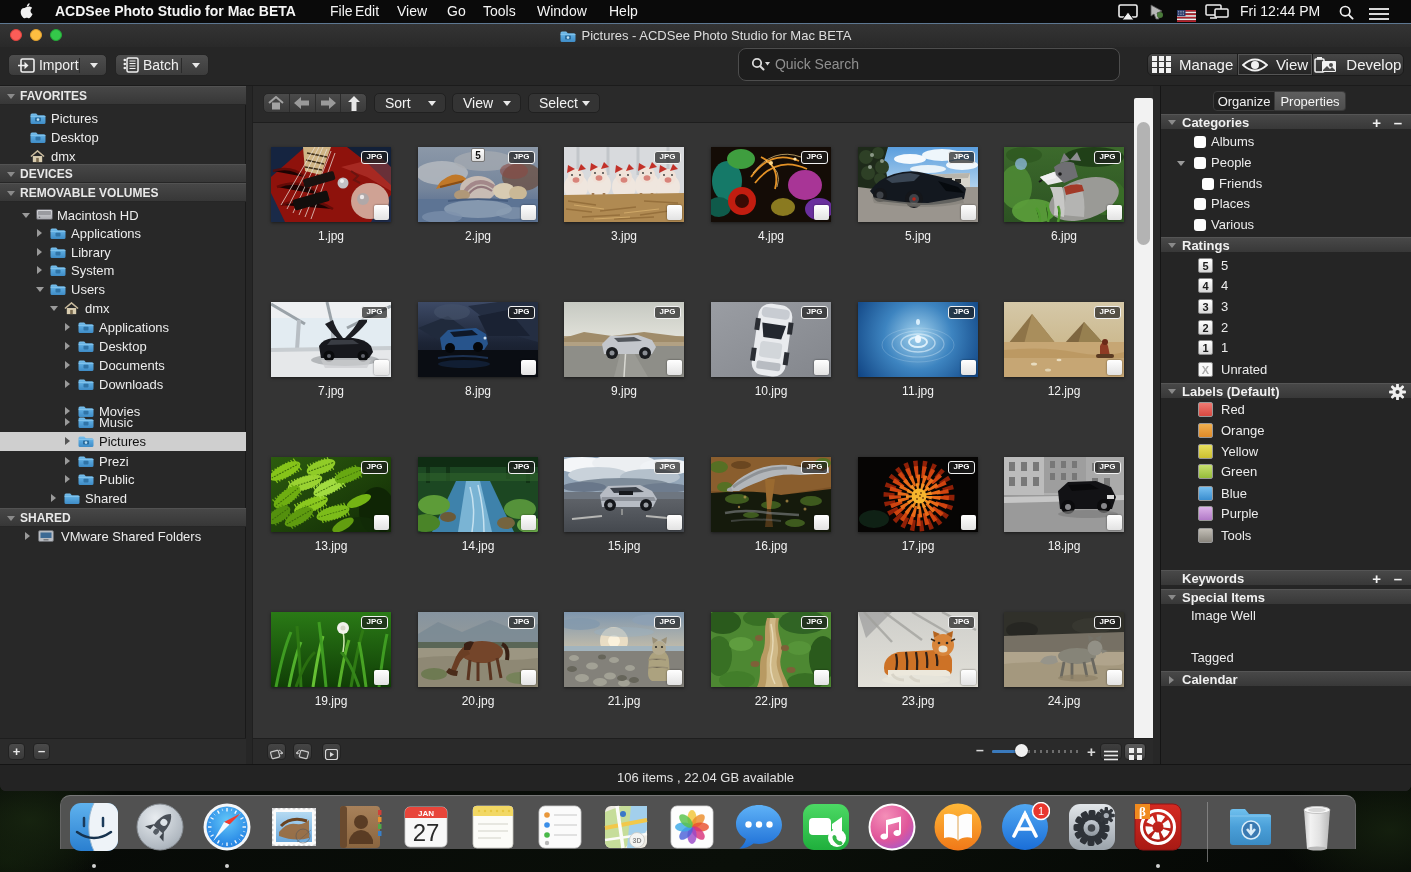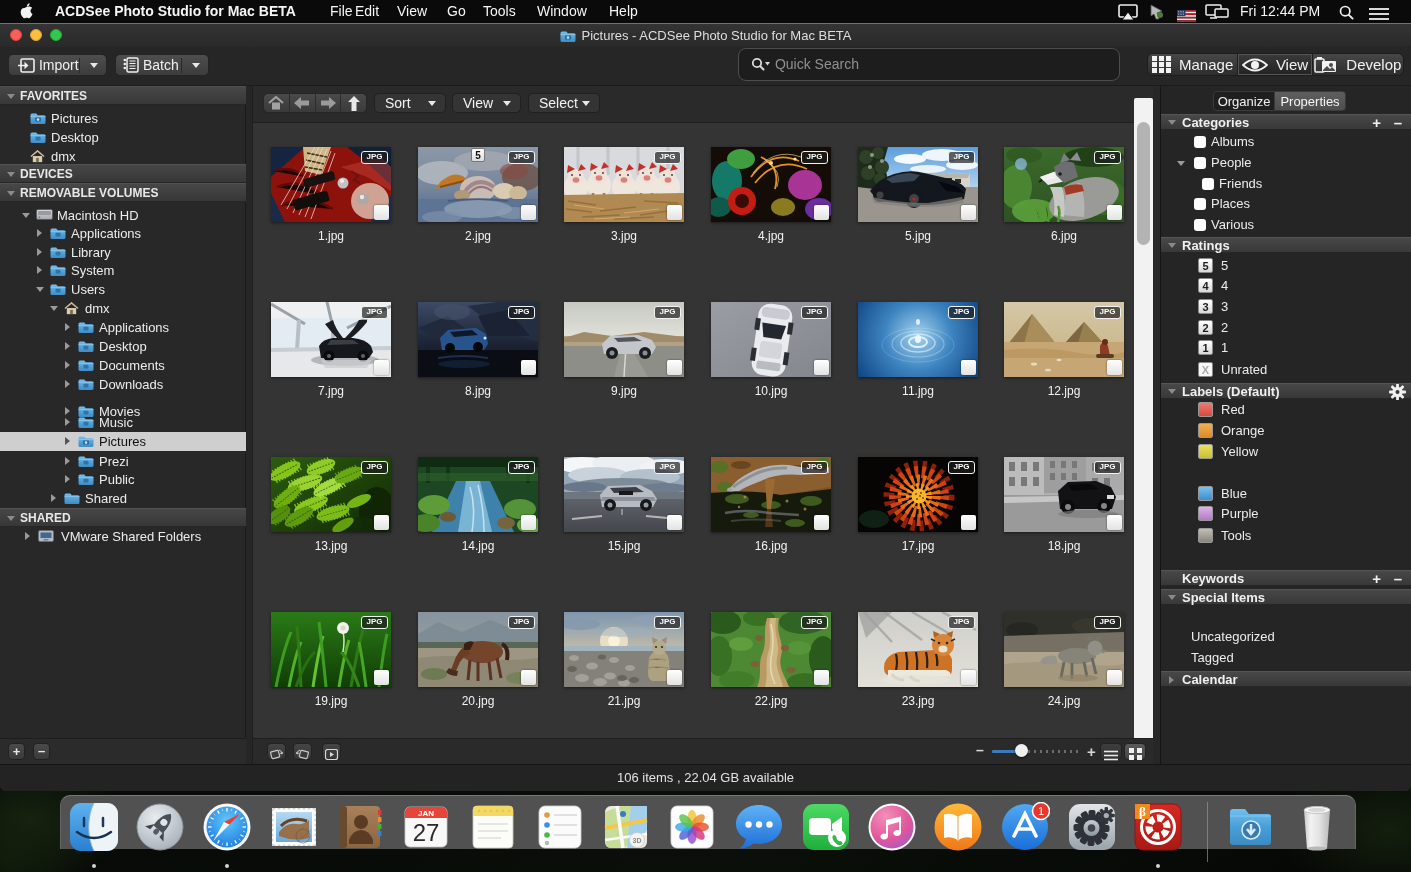--- a/index.html
+++ b/index.html
@@ -1684,20 +1684,24 @@
         <span style="position:absolute;left:60px">Red</span>
       </div>
       <div class="rrow" style="top:335px">
         <span class="swatch" style="left:37px;background:linear-gradient(#f0b050,#e08a28)"></span>
         <span style="position:absolute;left:60px">Orange</span>
       </div>
       <div class="rrow" style="top:356px">
         <span class="swatch" style="left:37px;background:linear-gradient(#e8e060,#ccc030)"></span>
         <span style="position:absolute;left:60px">Yellow</span>
       </div>
+      <div class="rrow" style="top:376px">
+        <span class="swatch" style="left:37px;background:linear-gradient(#c8e070,#96bc3a)"></span>
+        <span style="position:absolute;left:60px">Green</span>
+      </div>
       <div class="rrow" style="top:398px">
         <span class="swatch" style="left:37px;background:linear-gradient(#78c0f0,#3a8ed0)"></span>
         <span style="position:absolute;left:60px">Blue</span>
       </div>
       <div class="rrow" style="top:418px">
         <span class="swatch" style="left:37px;background:linear-gradient(#dcb2e8,#b27ac8)"></span>
         <span style="position:absolute;left:60px">Purple</span>
       </div>
       <div class="rrow" style="top:440px">
         <span class="swatch" style="left:37px;background:linear-gradient(#c2beb6,#8a867e)"></span>
@@ -1705,22 +1709,22 @@
       </div>
       <div class="rhead" style="top:484px">
         <span style="position:absolute;left:21px">Keywords</span>
         <span style="position:absolute;right:31px;top:0px;color:#f0f0f0;font-weight:bold;font-size:15px">+</span>
         <span style="position:absolute;right:10px;top:0px;color:#f0f0f0;font-weight:bold;font-size:15px">–</span>
       </div>
       <div class="rhead" style="top:503px">
         <span style="position:absolute;left:7px;top:5px;line-height:0"><span style="display:inline-block;width:0;height:0;border-left:4px solid transparent;border-right:4px solid transparent;border-top:5px solid #8a8a8a"></span></span>
         <span style="position:absolute;left:21px">Special Items</span>
       </div>
-      <div class="rrow" style="top:541px">
-        <span style="position:absolute;left:30px">Uncategorized</span>
+      <div class="rrow" style="top:520px">
+        <span style="position:absolute;left:30px">Image Well</span>
       </div>
       <div class="rrow" style="top:562px">
         <span style="position:absolute;left:30px">Tagged</span>
       </div>
       <div class="rhead" style="top:585px">
         <span style="position:absolute;left:8px;top:4px;line-height:0"><span style="display:inline-block;width:0;height:0;border-top:4px solid transparent;border-bottom:4px solid transparent;border-left:5px solid #8a8a8a"></span></span>
         <span style="position:absolute;left:21px">Calendar</span>
       </div>
     </div>
     <div id="statusbar">106 items , 22.04 GB available</div>

